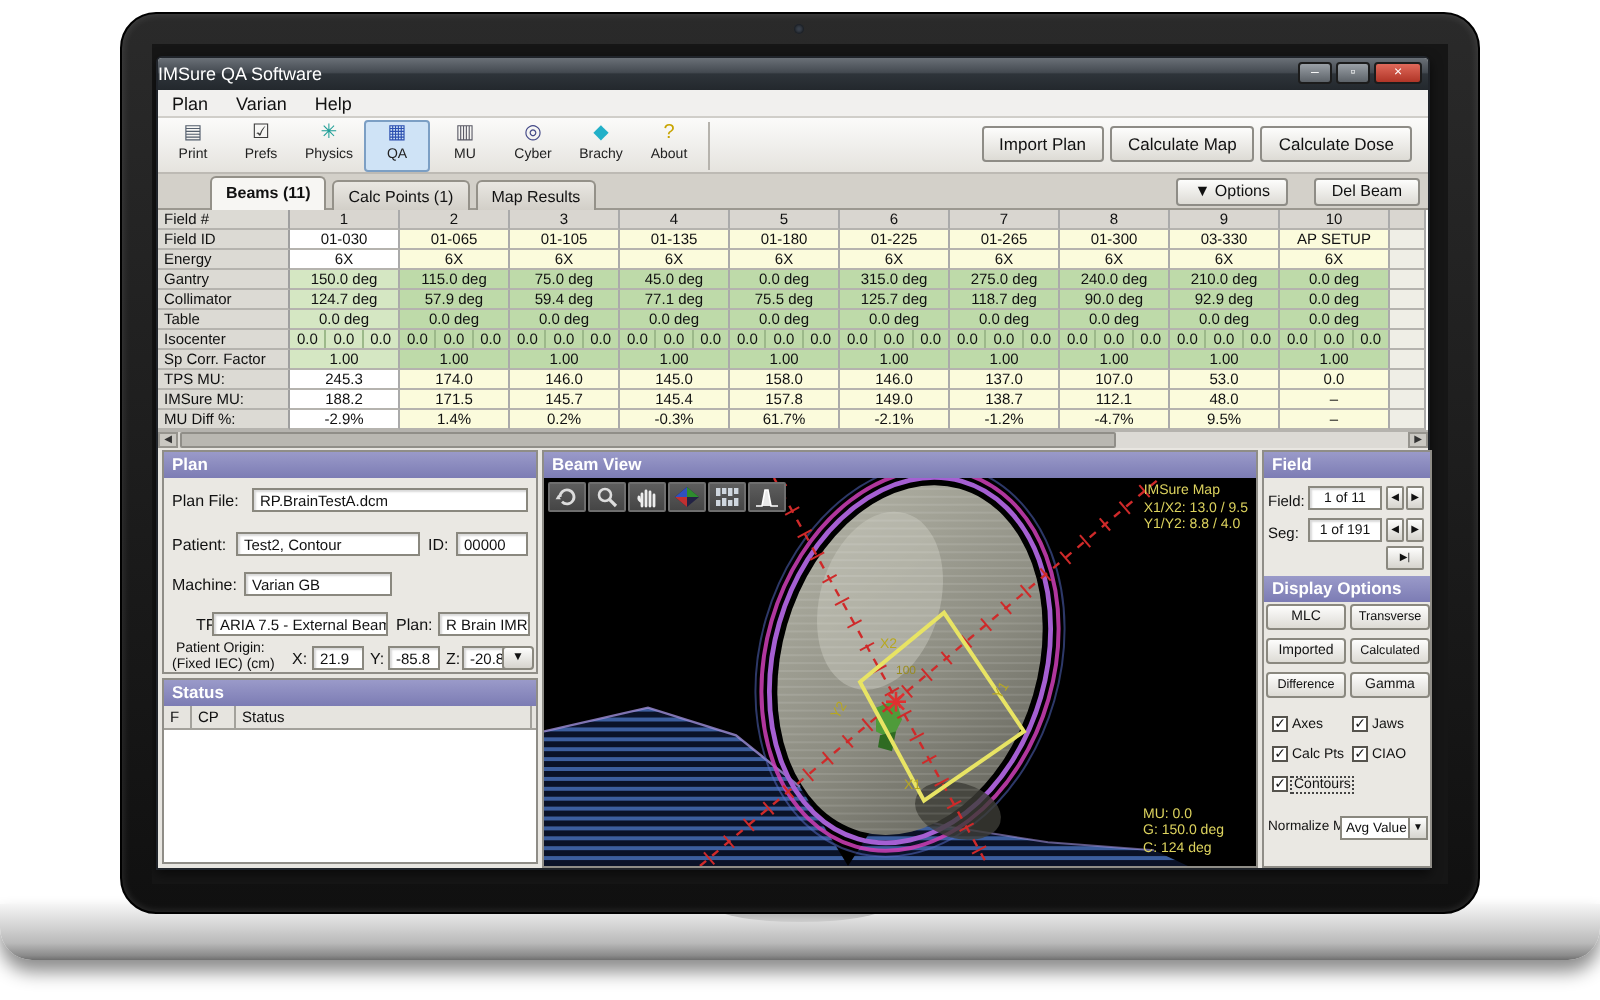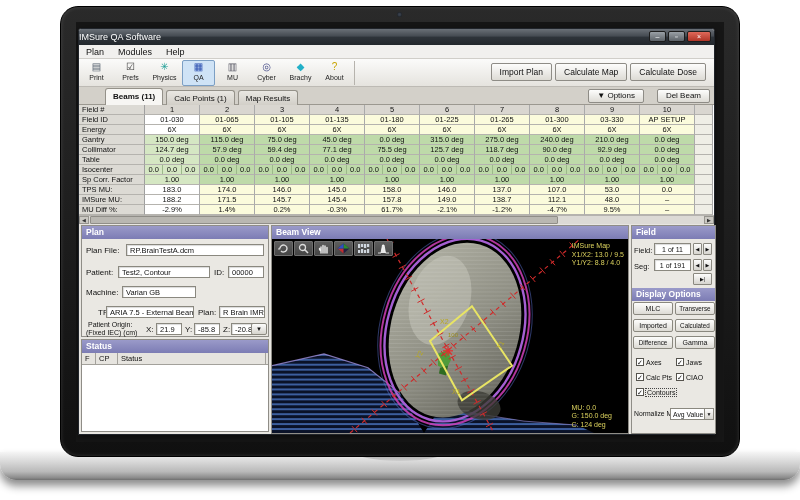--- a/index.html
+++ b/index.html
@@ -123,21 +123,21 @@
 
       <div class="titlebar">
         <span>IMSure QA Software</span>
         <div class="winbtns" id="winbtns">
             <div class="wbtn">–</div>
             <div class="wbtn">▫</div>
             <div class="wbtn close">×</div>
           </div>
       </div>
 
-      <div class="menubar" id="menubar"><span class="mitem">Plan</span><span class="mitem">Modules</span><span class="mitem">Help</span></div>
+      <div class="menubar" id="menubar"><span class="mitem">Plan</span><span class="mitem">Varian</span><span class="mitem">Help</span></div>
 
       <div class="toolbar clearfix">
         <div id="toolbtns" style="float:left;" class="clearfix">
             <div class="tbtn">
               <span class="ic" style="color: rgb(85, 96, 110);">▤</span>
               <span class="lb">Print</span>
             </div>
             <div class="tbtn">
               <span class="ic" style="color: rgb(58, 58, 58);">☑</span>
               <span class="lb">Prefs</span>
@@ -353,21 +353,21 @@
             <span class="cell c4">1.00</span>
             <span class="cell c5">1.00</span>
             <span class="cell c6">1.00</span>
             <span class="cell c7">1.00</span>
             <span class="cell c8">1.00</span>
             <span class="cell c9">1.00</span>
             <span class="cell end"></span>
           </div>
           <div class="trow yel">
             <span class="rlabel">TPS MU:</span>
-            <span class="cell c0">183.0</span>
+            <span class="cell c0">245.3</span>
             <span class="cell c1">174.0</span>
             <span class="cell c2">146.0</span>
             <span class="cell c3">145.0</span>
             <span class="cell c4">158.0</span>
             <span class="cell c5">146.0</span>
             <span class="cell c6">137.0</span>
             <span class="cell c7">107.0</span>
             <span class="cell c8">53.0</span>
             <span class="cell c9">0.0</span>
             <span class="cell end"></span>

